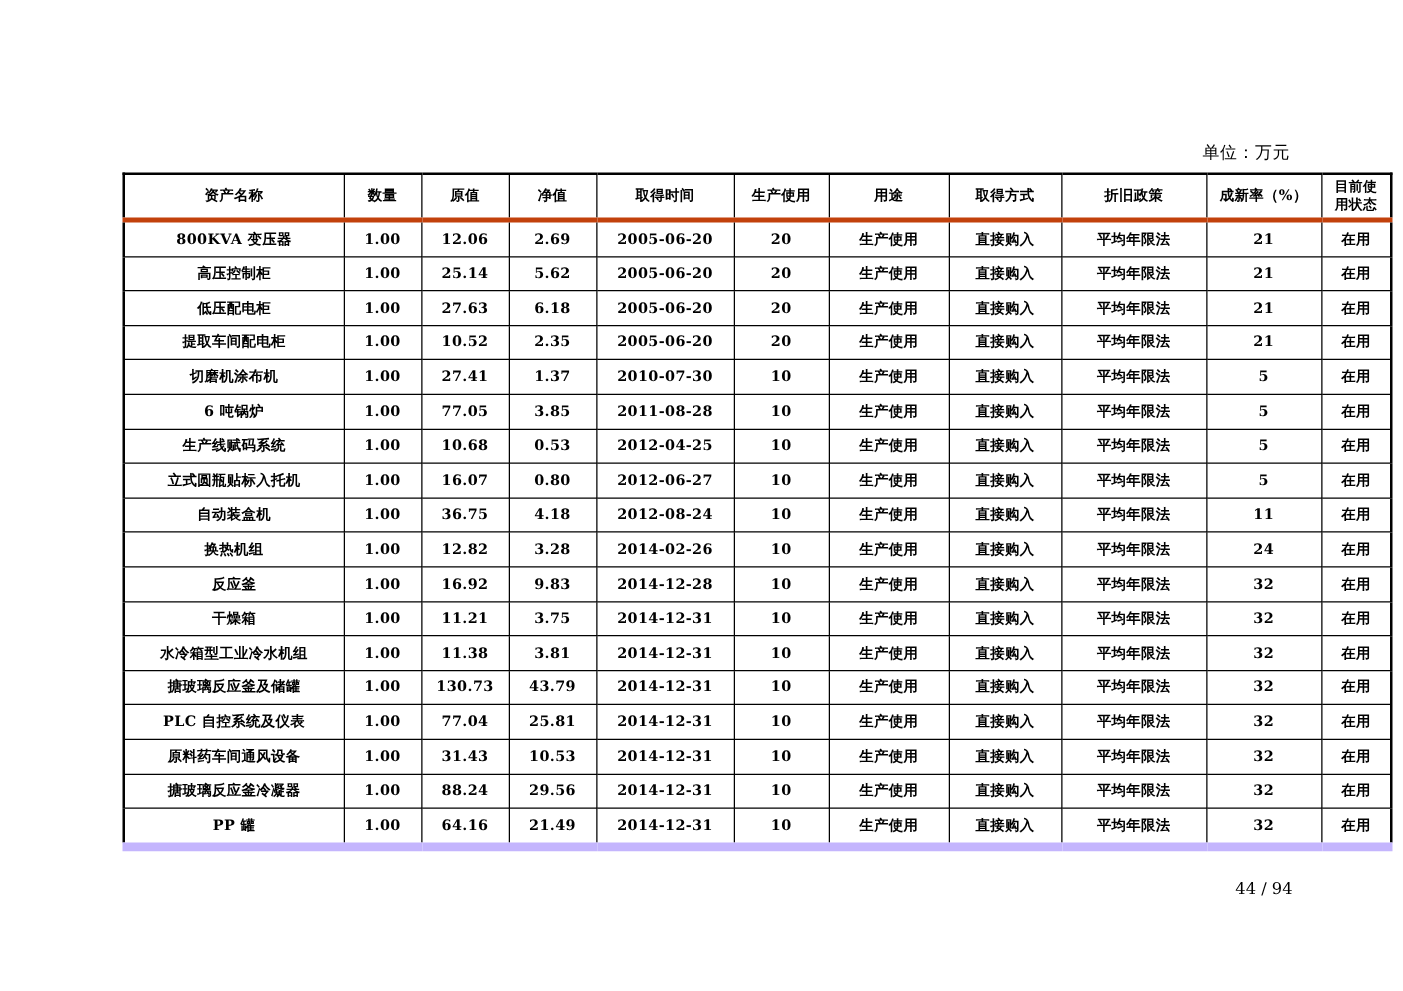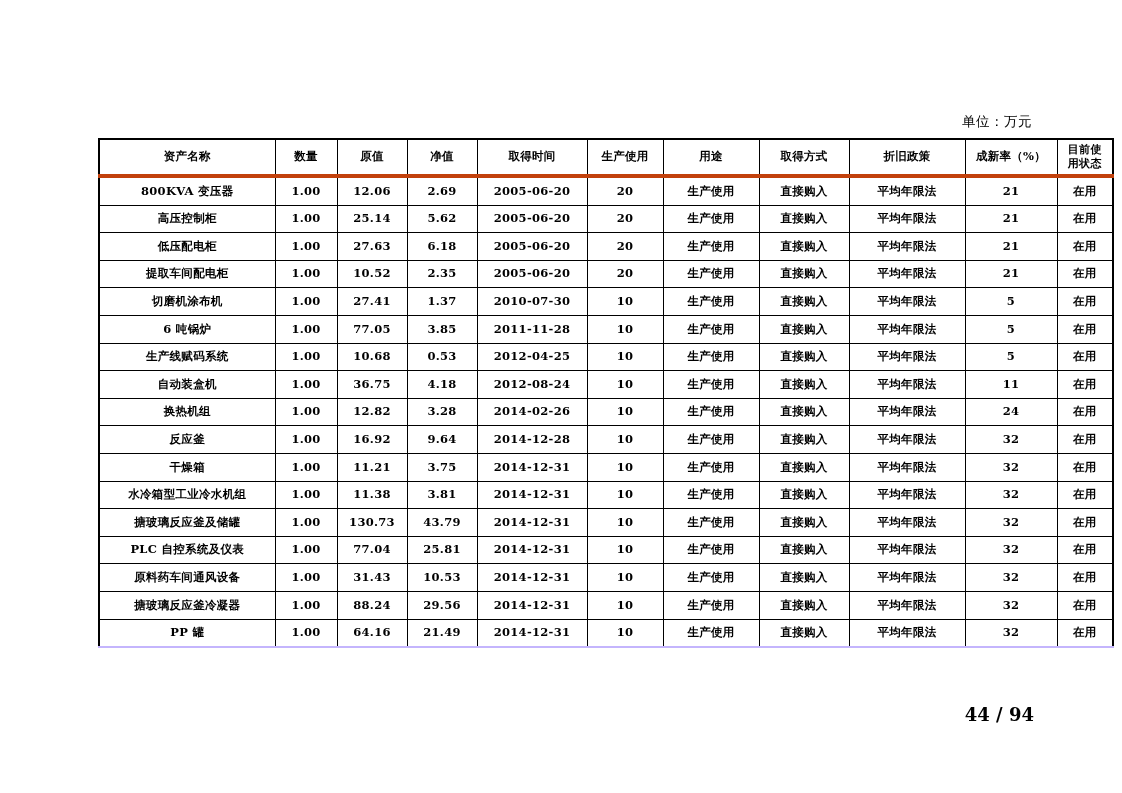--- a/index.html
+++ b/index.html
@@ -53,21 +53,21 @@
     letter-spacing: 0.3px;
     overflow: hidden;
     white-space: nowrap;
   }
   table.asset-table thead th {
     height: 34px;
     border-top: 2px solid #000000;
     border-bottom: 4px solid #c2410c;
   }
   table.asset-table tbody tr:last-child td {
-    border-bottom: 2px solid #c4b5fd;
+    border-bottom: 7px solid #c4b5fd;
   }
   table.asset-table th:first-child,
   table.asset-table td:first-child {
     border-left: 2px solid #000000;
   }
   table.asset-table th:last-child,
   table.asset-table td:last-child {
     border-right: 2px solid #000000;
   }
   td.name-cell {
@@ -76,23 +76,23 @@
   }
   .hdr-two-line {
     display: block;
     font-size: 11px;
     line-height: 1.25;
   }
   .page-num {
     position: absolute;
     top: 704px;
     right: 88px;
-    font-size: 18px;
+    font-size: 13px;
     font-family: "DejaVu Serif", "Liberation Serif", serif;
-    font-weight: bold;
+    font-weight: normal;
   }
   
   col.c0 { width: 176px; }
   col.c1 { width: 62px; }
   col.c2 { width: 70px; }
   col.c3 { width: 70px; }
   col.c4 { width: 110px; }
   col.c5 { width: 76px; }
   col.c6 { width: 96px; }
   col.c7 { width: 90px; }
@@ -204,21 +204,21 @@
             <td>直接购入</td>
             <td>平均年限法</td>
             <td>5</td>
             <td>在用</td>
           </tr>
           <tr>
             <td class="name-cell">6 吨锅炉</td>
             <td>1.00</td>
             <td>77.05</td>
             <td>3.85</td>
-            <td>2011-11-28</td>
+            <td>2011-08-28</td>
             <td>10</td>
             <td>生产使用</td>
             <td>直接购入</td>
             <td>平均年限法</td>
             <td>5</td>
             <td>在用</td>
           </tr>
           <tr>
             <td class="name-cell">生产线赋码系统</td>
             <td>1.00</td>
@@ -226,20 +226,33 @@
             <td>0.53</td>
             <td>2012-04-25</td>
             <td>10</td>
             <td>生产使用</td>
             <td>直接购入</td>
             <td>平均年限法</td>
             <td>5</td>
             <td>在用</td>
           </tr>
           <tr>
+            <td class="name-cell">立式圆瓶贴标入托机</td>
+            <td>1.00</td>
+            <td>16.07</td>
+            <td>0.80</td>
+            <td>2012-06-27</td>
+            <td>10</td>
+            <td>生产使用</td>
+            <td>直接购入</td>
+            <td>平均年限法</td>
+            <td>5</td>
+            <td>在用</td>
+          </tr>
+          <tr>
             <td class="name-cell">自动装盒机</td>
             <td>1.00</td>
             <td>36.75</td>
             <td>4.18</td>
             <td>2012-08-24</td>
             <td>10</td>
             <td>生产使用</td>
             <td>直接购入</td>
             <td>平均年限法</td>
             <td>11</td>
@@ -255,21 +268,21 @@
             <td>生产使用</td>
             <td>直接购入</td>
             <td>平均年限法</td>
             <td>24</td>
             <td>在用</td>
           </tr>
           <tr>
             <td class="name-cell">反应釜</td>
             <td>1.00</td>
             <td>16.92</td>
-            <td>9.64</td>
+            <td>9.83</td>
             <td>2014-12-28</td>
             <td>10</td>
             <td>生产使用</td>
             <td>直接购入</td>
             <td>平均年限法</td>
             <td>32</td>
             <td>在用</td>
           </tr>
           <tr>
             <td class="name-cell">干燥箱</td>

